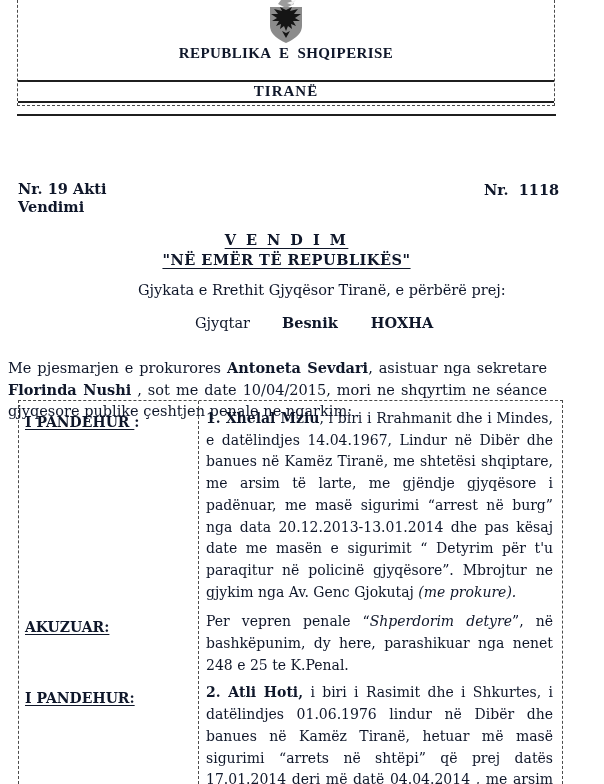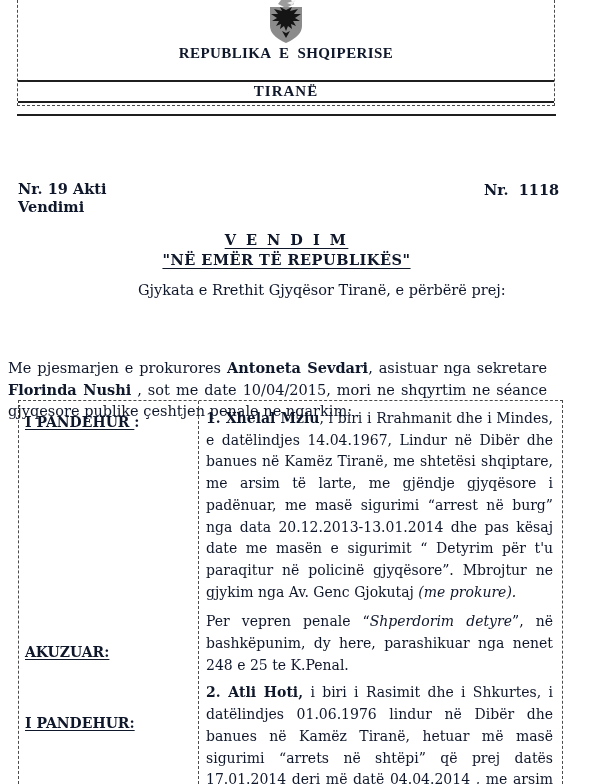--- a/index.html
+++ b/index.html
@@ -77,21 +77,21 @@
     border-right:1px dashed #4a4a4a;
     box-sizing:border-box;overflow:hidden;
   }
   .t-divider{position:absolute;left:179px;top:0;bottom:0;width:0;
     border-left:1px dashed #4a4a4a;}
   .t-row{display:flex;}
   .t-row-2{margin-top:8px;}
   .t-row-3{margin-top:6px;}
   .t-label{width:179px;box-sizing:border-box;padding:13px 4px 0 6px;
     font-size:14px;font-weight:bold;flex:none;}
-  .t-row-2 .t-label,.t-row-3 .t-label{padding-top:8px;margin-top:25px;}
+  .t-row-2 .t-label,.t-row-3 .t-label{padding-top:8px;}
   .t-content{flex:1;box-sizing:border-box;padding:7px 9px 0 8px;
     font-size:14px;line-height:21.7px;text-align:justify;}
   .t-row-2 .t-content,.t-row-3 .t-content{padding-top:0;}
 </style>
 </head>
 <body>
 
 <div class="page">
 
   <div class="header-box">
@@ -119,20 +119,23 @@
   </div>
   <div class="ref-right pre">Nr.  1118</div>
 
   <div class="title-wrap">
     <div class="title-main">V E N D I M</div>
     <div class="title-sub">"NË EMËR TË REPUBLIKËS"</div>
   </div>
 
   <div class="composition-line">Gjykata e Rrethit Gjyqësor Tiranë, e përbërë prej:</div>
 
+  <div class="judge-line">
+    <span>Gjyqtar</span><span class="judge-name">Besnik   HOXHA</span>
+  </div>
 
   <p class="intro-par"><span>Me pjesmarjen e prokurores </span><span class="b">Antoneta Sevdari</span><span>, asistuar nga sekretare </span><span class="b">Florinda Nushi</span><span> , sot me date 10/04/2015, mori ne shqyrtim ne séance gjyqesore publike çeshtjen penale ne ngarkim:</span></p>
 
   <div class="doc-table">
     <div class="t-divider"></div>
 
     <div class="t-row t-row-1">
       <div class="t-label"><span class="b u">I PANDEHUR </span><span class="b">:</span></div>
       <div class="t-content"><span class="b">1. Xhelal Mziu</span><span>, i  biri i Rrahmanit dhe i Mindes, e datëlindjes 14.04.1967, Lindur në Dibër dhe banues në Kamëz Tiranë, me shtetësi shqiptare, me arsim të larte, me gjëndje gjyqësore i padënuar, me masë sigurimi “arrest në burg” nga data 20.12.2013-13.01.2014 dhe pas kësaj date me masën e sigurimit “ Detyrim për t'u paraqitur në policinë gjyqësore”. Mbrojtur ne gjykim nga Av. Genc Gjokutaj </span><span class="i">(me prokure).</span></div>
     </div>

